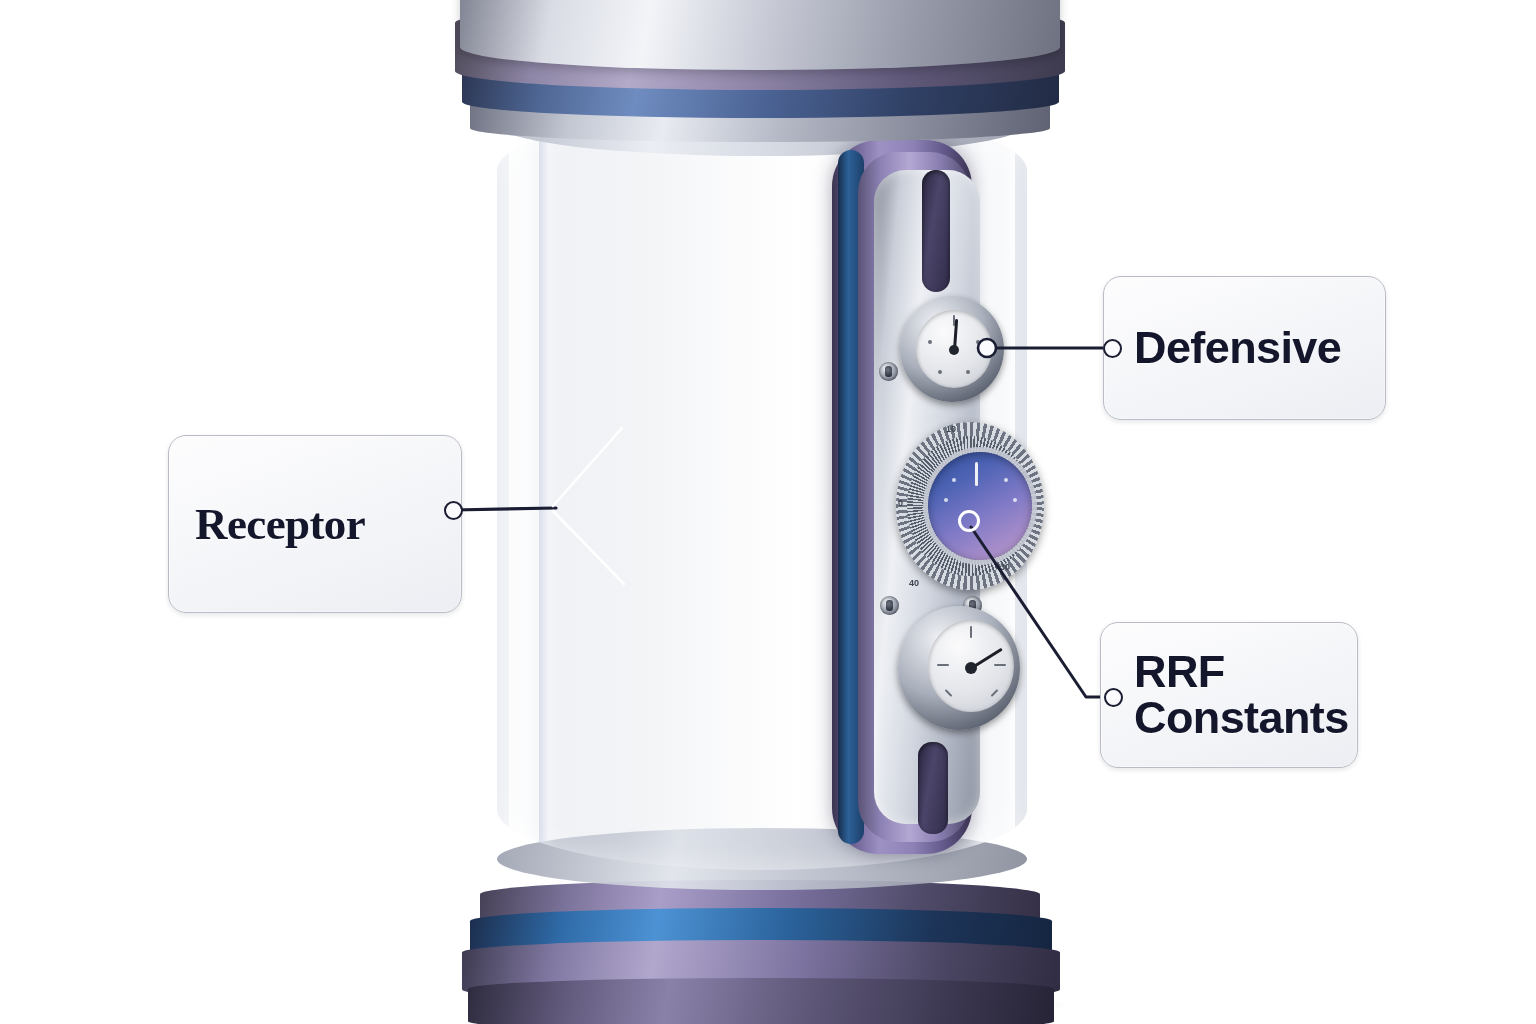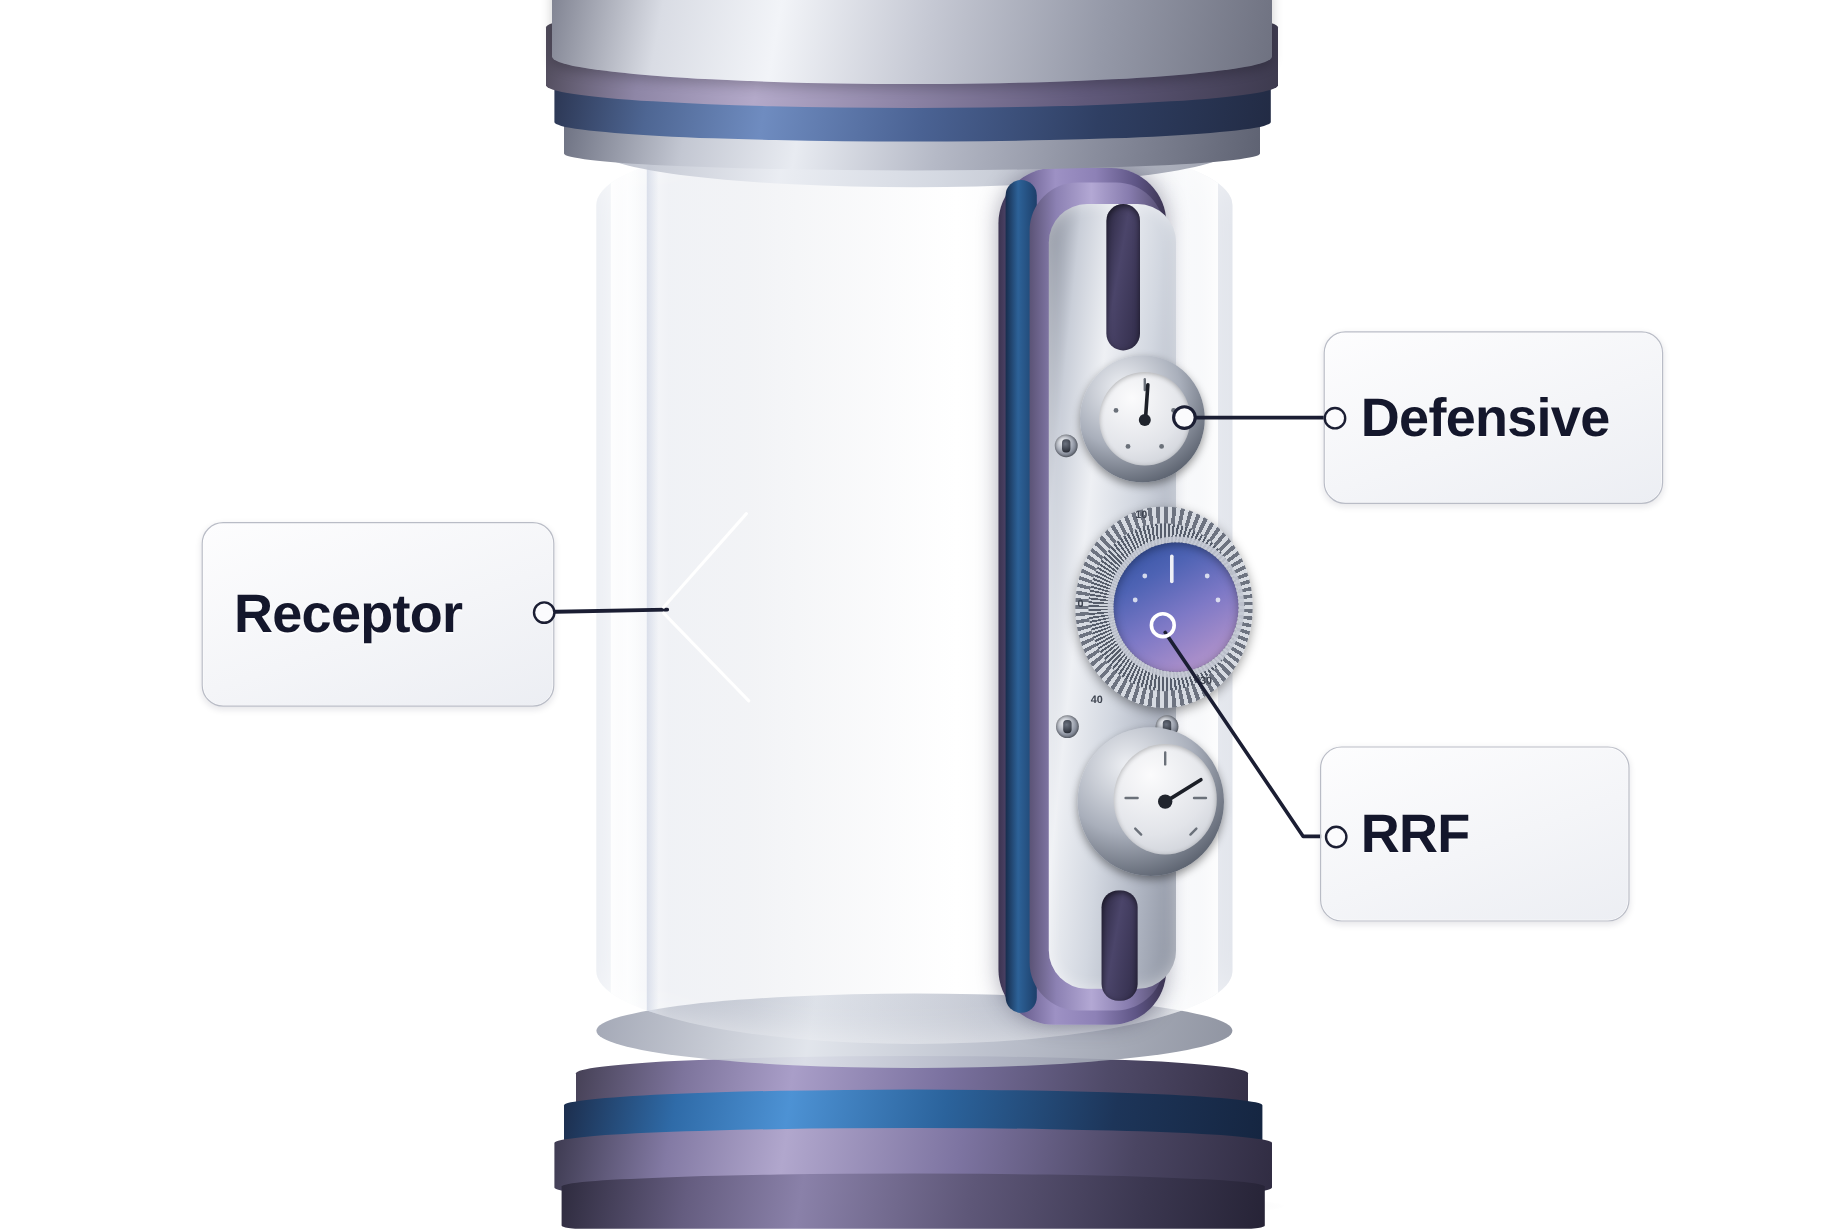--- a/index.html
+++ b/index.html
@@ -21,21 +21,21 @@
   .callout .ln{
     color:#14172c;
     font-weight:700;
     font-size:45px;
     line-height:1.03;
     letter-spacing:-0.6px;
     white-space:nowrap;
     text-shadow:0 1px 1px rgba(255,255,255,.85);
   }
   #cal-defensive{left:1103px;top:276px;width:283px;height:144px;padding-left:30px;}
-  #cal-receptor {left:168px; top:435px;width:294px;height:154px;padding-left:26px;}
+  #cal-receptor {left:168px; top:435px;width:294px;height:178px;padding-left:26px;font-family:Liberation Serif, serif;}
   #cal-rrf      {left:1100px;top:622px;width:258px;height:146px;padding-left:33px;}
 
   
   .dot{
     position:absolute;width:19px;height:19px;border-radius:50%;
     background:#fbfbfd;border:2.4px solid #1b1e33;box-sizing:border-box;z-index:40;
   }
 
   svg.leaders{position:absolute;left:0;top:0;width:1536px;height:1024px;overflow:visible;}
 
@@ -237,16 +237,17 @@
   </div>
   <div class="dot" style="left:1103px;top:339px;"></div>
 
   <div class="callout" id="cal-receptor">
     <span class="ln">Receptor</span>
   </div>
   <div class="dot" style="left:444px;top:501px;"></div>
 
   <div class="callout" id="cal-rrf">
     <span class="ln">RRF</span>
+    <span class="ln">Constants</span>
   </div>
   <div class="dot" style="left:1104px;top:688px;"></div>
 
 </div>
 
 </body></html>

